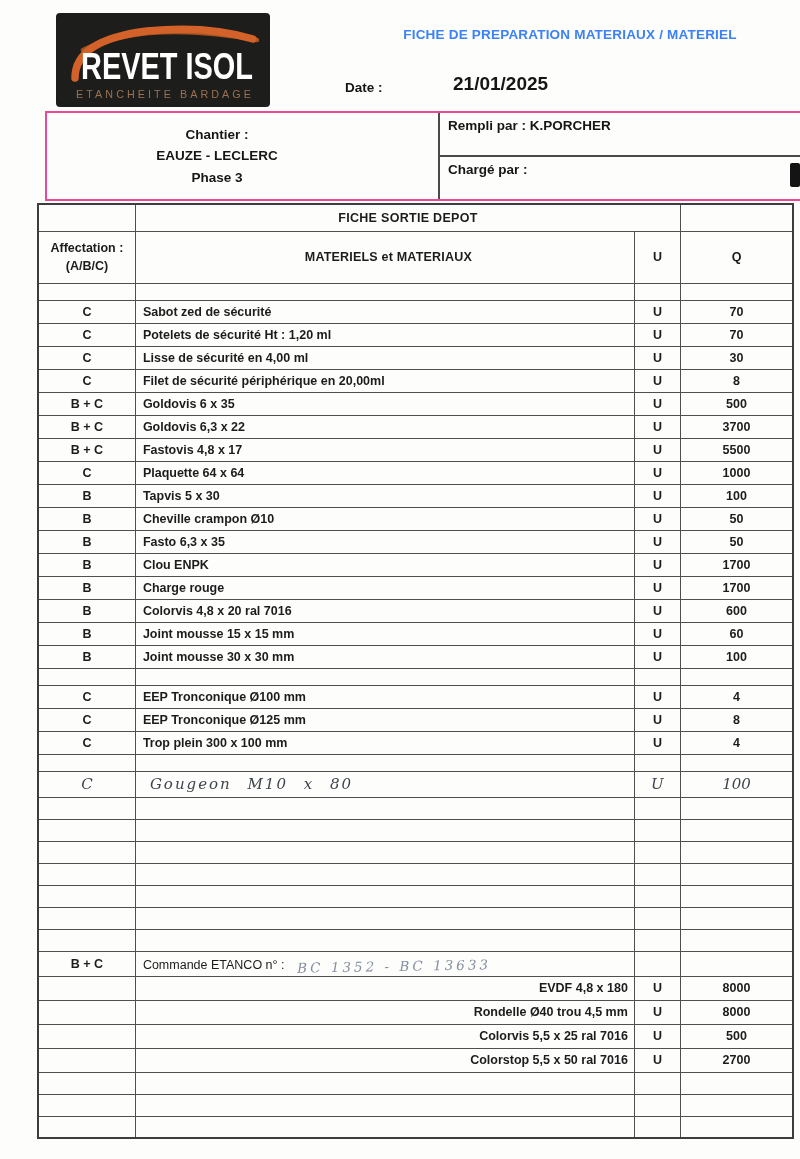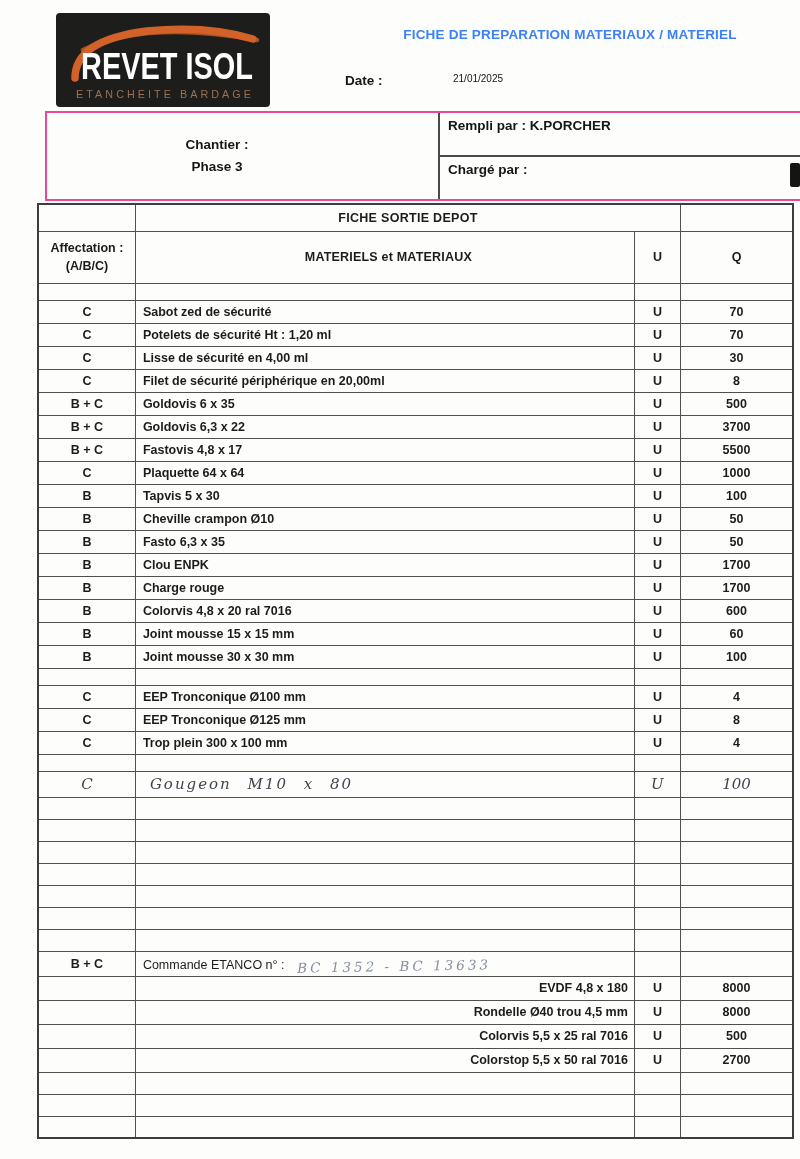--- a/index.html
+++ b/index.html
@@ -8,22 +8,22 @@
     font-family:"Liberation Sans",sans-serif;color:#161616;overflow:hidden;
   }
   
   .logo{position:absolute;left:55px;top:12px;width:216px;height:96px;}
   .logo svg{display:block;width:100%;height:100%;}
   
   .doc-title{
     position:absolute;left:350px;top:27px;width:440px;text-align:center;
     font-size:13.5px;font-weight:700;letter-spacing:.2px;color:#3b82f6;
   }
-  .date-label{position:absolute;left:345px;top:73px;font-size:13.5px;font-weight:700;}
-  .date-value{position:absolute;left:453px;top:73px;font-size:10px;font-weight:400;}
+  .date-label{position:absolute;left:345px;top:80px;font-size:13.5px;font-weight:700;}
+  .date-value{position:absolute;left:453px;top:73px;font-size:19px;font-weight:700;}
   
   .info-box{
     position:absolute;left:37px;top:111px;width:757px;height:90px;
     border:2px solid #ec4899;box-sizing:border-box;display:flex;margin-left:8px;
   }
   .info-left{width:393px;border-right:2px solid #4a4a4a;box-sizing:border-box;
     display:flex;align-items:center;}
   .chantier-block{width:300px;margin-left:20px;text-align:center;font-size:13.5px;
     font-weight:600;line-height:1.6;}
   .info-right{flex:1;display:flex;flex-direction:column;}
@@ -86,20 +86,21 @@
   </div>
 
   <div class="doc-title">FICHE DE PREPARATION MATERIAUX / MATERIEL</div>
   <div class="date-label">Date :</div>
   <div class="date-value">21/01/2025</div>
 
   <div class="info-box">
     <div class="info-left">
       <div class="chantier-block">
         <div>Chantier :</div>
+        <div>EAUZE - LECLERC</div>
         <div>Phase 3</div>
       </div>
     </div>
     <div class="info-right">
       <div class="cell top">Rempli par : K.PORCHER</div>
       <div class="cell">Chargé par :</div>
     </div>
   </div>
   <div class="scan-artifact"></div>
 

